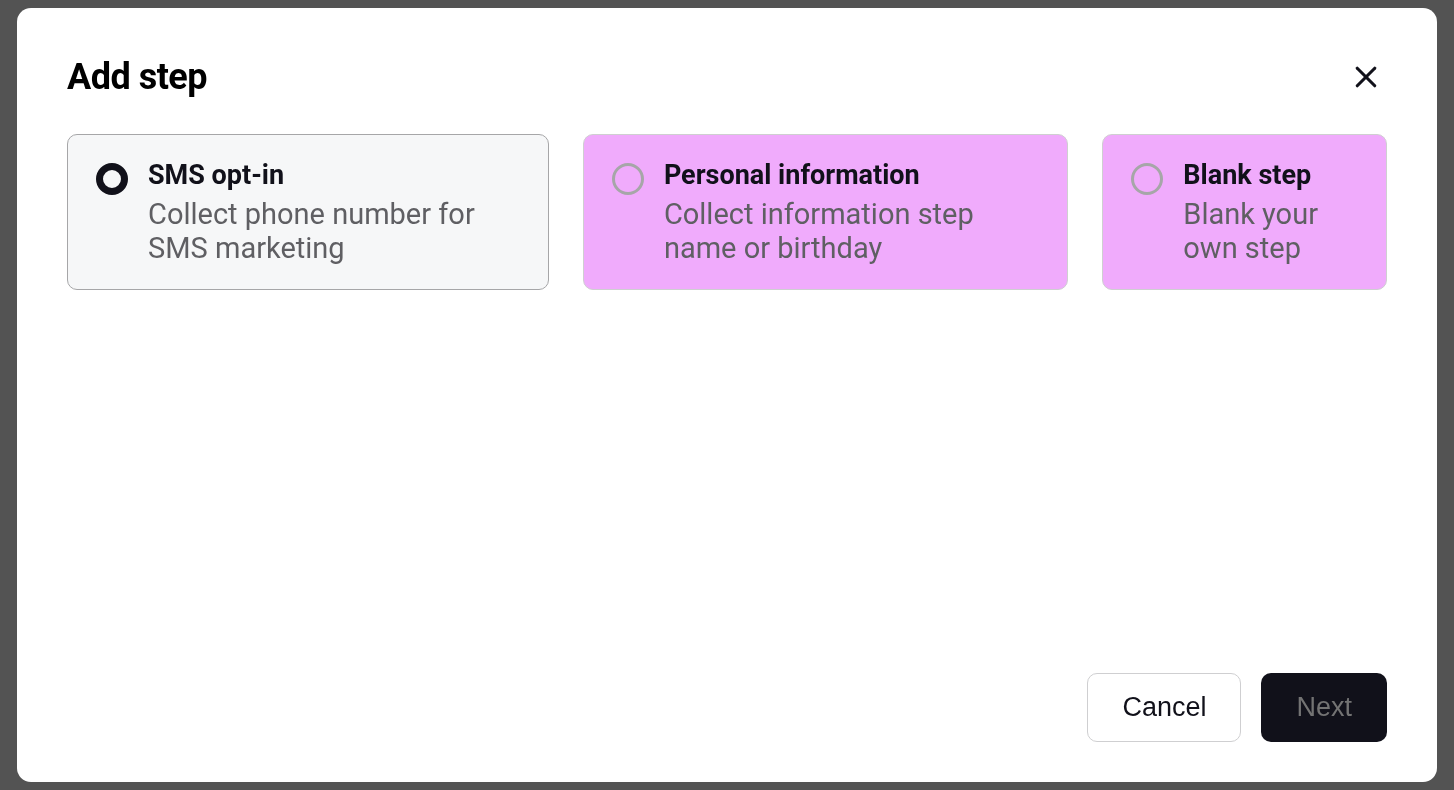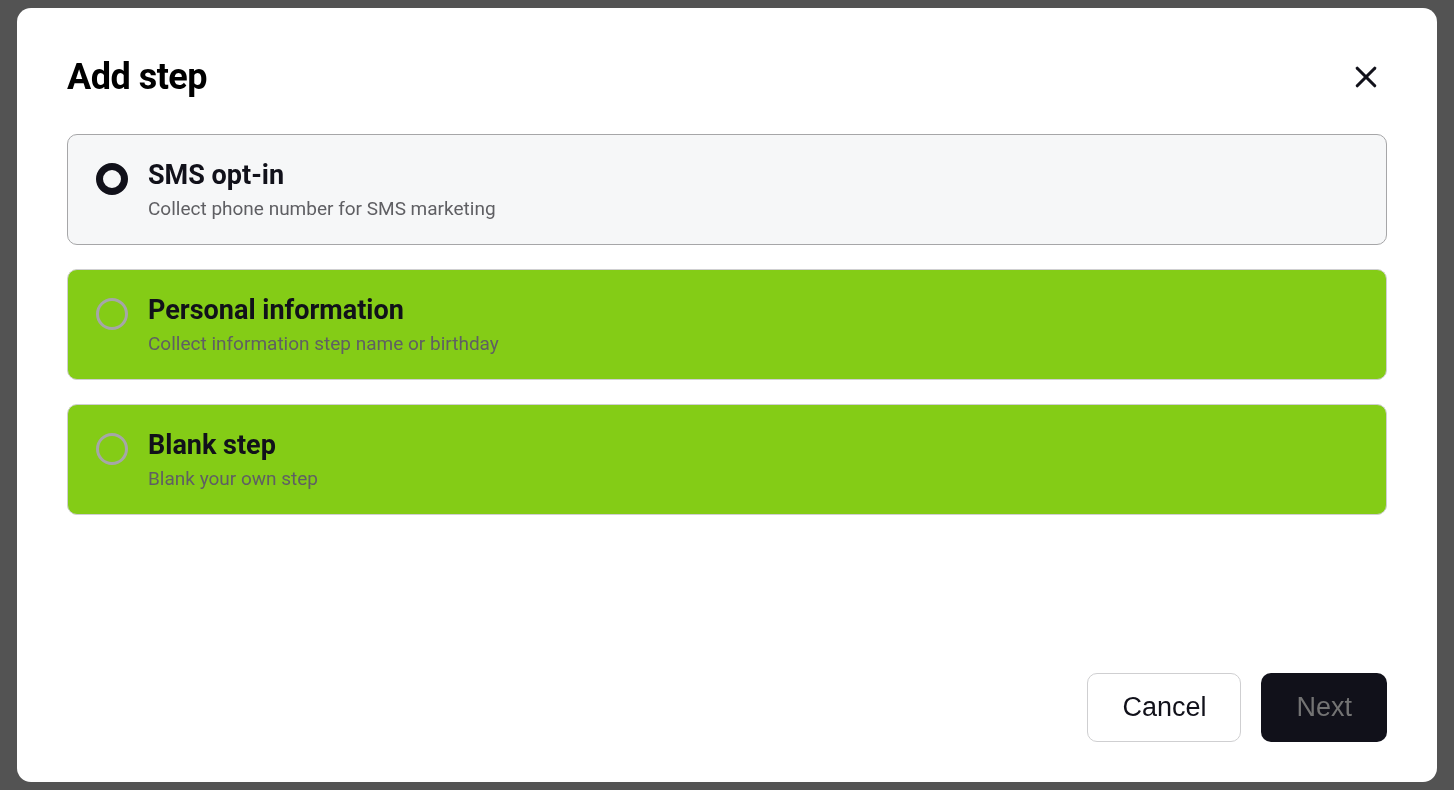--- a/index.html
+++ b/index.html
@@ -48,32 +48,32 @@
       align-items: center;
       justify-content: center;
       color: #11111a;
     }
     .close-btn svg {
       width: 30px;
       height: 30px;
     }
     .options {
       display: flex;
-      flex-direction: column;
-      gap: 24px;
+      flex-direction: row;
+      gap: 34px;
     }
     .option {
       border: 1px solid #cfcfd1;
       border-radius: 10px;
       padding: 24px 28px;
       display: flex;
       align-items: flex-start;
       gap: 20px;
       cursor: pointer;
-      background: #84cc16;
+      background: #f0abfc;
     }
     .option.selected {
       background: #f6f7f8;
       border-color: #a6a6a8;
     }
     .radio {
       flex-shrink: 0;
       width: 32px;
       height: 32px;
       border-radius: 50%;
@@ -90,21 +90,21 @@
       display: flex;
       flex-direction: column;
       gap: 6px;
     }
     .option-title {
       font-size: 27px;
       font-weight: 700;
       color: #11111a;
     }
     .option-desc {
-      font-size: 19px;
+      font-size: 29px;
       font-weight: 400;
       color: #5f5f63;
     }
     .footer {
       margin-top: auto;
       display: flex;
       justify-content: flex-end;
       gap: 20px;
     }
     .btn {

